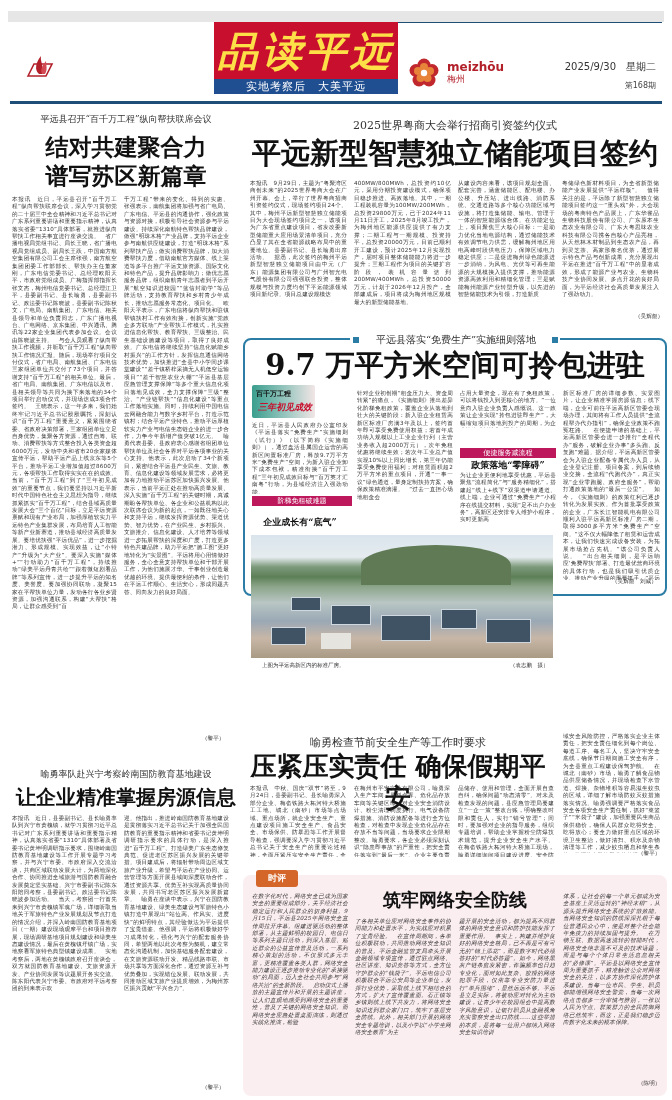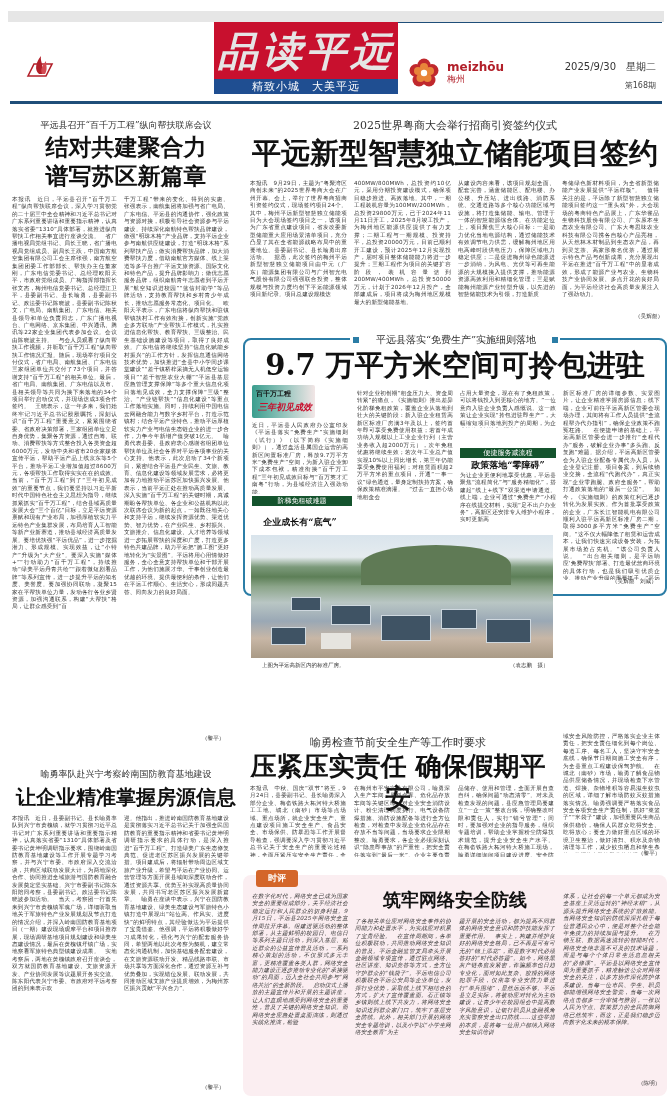--- a/index.html
+++ b/index.html
@@ -8,21 +8,21 @@
 
   .topbar { position: absolute; left: 8px; top: 11px; width: 656px; height: 11px; background: #e6e6e6; }
   .masthead-rule { position: absolute; left: 10px; top: 101px; width: 652px; height: 3px; background: #1f4e79; }
   .masthead-top-rule { position: absolute; left: 310px; top: 22px; width: 352px; height: 1px; background: #1f4e79; }
 
   .logo-paper { position: absolute; left: 25px; top: 50px; display: flex; align-items: center; }
   .logo-mark { width: 30px; height: 30px; margin-right: 4px; }
   .logo-text { font-family: "DejaVu Serif", serif; font-size: 28px; font-weight: bold; color: #b2202a; letter-spacing: 2px; }
 
   .banner { position: absolute; left: 214px; top: 22px; width: 184px; height: 72px; background: #c8102e; }
-  .banner-title { color: #e5e5e5; font-family: "DejaVu Serif", serif; font-size: 40px; font-weight: bold; text-align: center; line-height: 58px; letter-spacing: 4px; font-style: italic; }
+  .banner-title { color: #fde047; font-family: "DejaVu Serif", serif; font-size: 40px; font-weight: bold; text-align: center; line-height: 58px; letter-spacing: 4px; font-style: italic; }
   .banner-sub { position: absolute; left: 0; bottom: 0; width: 100%; height: 15px; background: #1f4e91; color: #fff; font-family: "DejaVu Sans", sans-serif; font-size: 11px; text-align: center; line-height: 15px; letter-spacing: 1px; }
 
   .mz-logo { position: absolute; left: 409px; top: 58px; display: flex; align-items: center; }
   .mz-flower { width: 30px; height: 30px; }
   .mz-text { margin-left: 8px; font-family: "DejaVu Sans", sans-serif; line-height: 12px; }
   .mz-en { color: #b2202a; font-size: 12px; font-weight: bold; }
   .mz-cn { color: #b2202a; font-size: 9px; }
 
   .dateline { position: absolute; right: 16px; top: 60px; text-align: right; font-family: "DejaVu Sans", sans-serif; }
   .date { font-size: 10px; color: #333; }
@@ -34,21 +34,21 @@
   .kicker { position: absolute; text-align: center; font-size: 10px; color: #333; }
   .headline { position: absolute; text-align: center; font-weight: bold; color: #111; }
 
   .box97 { position: absolute; left: 243px; top: 338px; width: 424px; height: 258px; border: 2px solid #2b7da6; border-radius: 8px; }
   .sq { position: absolute; width: 6px; height: 6px; background: #2b7da6; }
 
   .badge-sqgc { position: absolute; left: 252px; top: 385px; width: 63px; height: 33px; background: linear-gradient(90deg, #3a9e8e 0%, #9bc7c0 55%, #f2e6e6 100%); border-radius: 2px; }
   .badge-sqgc .a { position: absolute; left: 4px; top: 4px; font-size: 7px; font-weight: bold; color: #111; font-family: "DejaVu Sans", sans-serif; }
   .badge-sqgc .b { position: absolute; right: 3px; top: 16px; font-size: 9px; font-style: italic; font-weight: bold; color: #c8102e; }
 
-  .subhead-bar { position: absolute; height: 10px; background: #14532d; color: #fff; font-size: 7px; text-align: center; line-height: 10px; font-family: "DejaVu Sans", sans-serif; }
+  .subhead-bar { position: absolute; height: 10px; background: #be185d; color: #fff; font-size: 7px; text-align: center; line-height: 10px; font-family: "DejaVu Sans", sans-serif; }
   .subhead-title { position: absolute; text-align: center; font-size: 9px; font-weight: bold; color: #111; }
 
   .photo { position: absolute; left: 251px; top: 535px; width: 302px; height: 123px; background:
       linear-gradient(180deg, #d9e4ec 0%, #e6ecef 18%, #7c9a7b 26%, #5d7f57 34%, #8ca58a 42%, #b9c6c4 55%, #9aa8b5 70%, #c8b7a6 84%, #a99a86 100%); overflow: hidden; }
   .photo .mtn { position: absolute; left: 110px; top: 10px; width: 150px; height: 40px; background: #5f7a55; border-radius: 60% 60% 0 0; }
   .photo .bld { position: absolute; background: #3f5364; border: 1px solid #cfd8df; }
   .caption { position: absolute; font-size: 5.5px; color: #333; font-family: "DejaVu Sans", sans-serif; }
 
   .shiping { position: absolute; left: 243px; top: 875px; width: 424px; height: 221px; background: #fbeef1; border-radius: 8px; }
   .shiping-tag { position: absolute; left: 256px; top: 870px; width: 42px; height: 17px; background: #d4662a; color: #fff; font-size: 9px; line-height: 17px; text-align: center; border-radius: 3px; font-weight: bold; font-family: "DejaVu Sans", sans-serif; }
@@ -64,21 +64,21 @@
 <div class="logo-paper">
   <svg class="logo-mark" viewBox="0 0 30 30">
     <path d="M3 26 L9 14 L27 14 L21 26 Z" fill="none" stroke="#b2202a" stroke-width="1.6"></path>
     <path d="M14 24 C9 20 11 12 16 6 C15 12 19 14 17 24 Z" fill="#b2202a"></path>
     <path d="M17 24 C15 19 18 15 21 11 C21 16 23 19 20 24 Z" fill="#d44a52"></path>
   </svg>
 </div>
 
 <div class="banner">
   <div class="banner-title">品读平远</div>
-  <div class="banner-sub">精致小城　大美平远</div>
+  <div class="banner-sub">实地考察后　大美平远</div>
 </div>
 
 <div class="mz-logo">
   <svg class="mz-flower" viewBox="0 0 30 30">
     <g fill="#c0282d">
       <circle cx="15" cy="7" r="6.5"></circle>
         <circle cx="23" cy="12.5" r="6.5"></circle>
         <circle cx="20" cy="22" r="6.5"></circle>
         <circle cx="10" cy="22" r="6.5"></circle>
         <circle cx="7" cy="12.5" r="6.5"></circle>
@@ -98,21 +98,21 @@
   </div>
 </div>
 
 <div class="dateline">
   <div class="date">2025/9/30　星期二</div>
   <div class="issue">第168期</div>
 </div>
 
 <div class="masthead-rule"></div>
 
-<div class="kicker" style="left:10px; top:119px; width:232px; font-size:9px;">平远县召开“百千万工程”纵向帮扶联席会议</div>
+<div class="kicker" style="left:10px; top:113px; width:232px; font-size:9px;">平远县召开“百千万工程”纵向帮扶联席会议</div>
 <div class="headline" style="left:10px; top:133px; width:232px; font-size:23px; line-height:28px;">结对共建聚合力</div>
 <div class="headline" style="left:10px; top:162px; width:232px; font-size:23px; line-height:28px;">谱写苏区新篇章</div>
 <div class="col body-text" style="left:12px; top:196px; width:105px; height:554px;">本报讯　近日，平远县召开“百千万工程”纵向帮扶联席会议，深入学习贯彻党的二十届三中全会精神和习近平总书记对广东系列重要讲话和重要指示精神，认真落实省委“1310”具体部署，就推进纵向帮扶工作相关事宜进行座谈交流。　省广播电视局党组书记、局长王晓，省广播电视局党组成员、副局长王跃，中国南方航空集团有限公司工会主席张强，南方航空集团团委工作部部长、帮扶办主任董家刚，广东电信党委书记、总经理欧阳天平，市政府党组成员、广梅指挥部指挥长张文杰，梅州电信党委书记、总经理江卫平，县委副书记、县长喻勇，县委副书记、政法委书记陈晓波，县委副书记陈秋文，广电局、南航集团、广东电信、相关县领导和单位负责同志，广东广播电视台、广电网络、京东集团、中兴通讯、腾讯等22家企业集团代表参加会议。会议由陈晓波主持。　与会人员观看了纵向帮扶工作视频，并听取“百千万工程”纵向帮扶工作情况汇报。随后，现场举行项目交付仪式，省广电局、南航集团、广东电信三家组团单位共交付了73个项目，并答谢支持“百千万工程”的相关单位。最后，省广电局、南航集团、广东电信以及市、县相关领导等共同为接下来落地的34个项目举行启动仪式，并现场达成3项合作签约。　王晓表示，这一年多来，我们始终牢记习近平总书记殷殷嘱托，深刻认识“百千万工程”重要意义，紧紧围绕省委、省政府决策部署，三家组团单位立足自身优势，集聚各方资源，通过自筹、联动、消费帮扶等方式整合投入各类资金超6000万元，发动中央和省市20余家媒体宣传平远，帮助平远产品上线京东等5个平台，推动平远工业增加值超过8600万元，各项帮扶工作取得实实在在的成效。当前，“百千万工程”到了“三年初见成效”的重要节点，我们要坚持以习近平新时代中国特色社会主义思想为指导，继续抓紧抓实“百千万工程”，结合县域高质量发展大会“三个百亿”目标，立足平远资源禀赋和现有产业布局，加强厚植软实力平远特色产业集群发展，布局培育人工智能等新产业新赛道，推动县域经济高质量发展。要培优扶强“平远优品”，进一步挖掘潜力、形成规模、实现效益，让“小特产”升级为“大产业”。要深入实施“媒体+”“行动助力“百千万工程”，持续推动“绿美平远丹青共绘”“跟着微短剧看品牌”等系列宣传，进一步提升平远的知名度、美誉度。要加强协同联动，凝聚15家在平帮扶单位力量，发动各行各业乡贤资源，加强沟通联系，构建“大帮扶”格局，让群众感受到“百</div>
 <div class="col body-text" style="left:124px; top:196px; width:105px; height:554px;">千万工程”带来的变化、得到的实惠。　张强表示，南航集团将加强与省广电局、广东电信、平远县的沟通协作，强化政策与资源对接，积极引导社会资源参与平远建设。持续深化南航特色帮扶品牌建设，做强“明珠木格”产业品牌，支持平远企业参与南航供应链建设，打造“明珠木格”系列帮扶产品；做实消费帮扶品牌，加大消费帮扶力度，借助南航官方媒体、线上渠道等多平台推广平远文旅资源、国际文化和特色产品，提升品牌影响力；做优志愿服务品牌，组织南航青年志愿者到平远开展“航空知识进校园”“蓝信封助学”等品牌活动，支持教育帮扶和乡村青少年成长，推动志愿服务常态化、项目化。　欧阳天平表示，广东电信将纵向帮扶和驻镇帮镇扶村工作有效衔接，创新实施“党政企多方联动”产业帮扶工作模式，扎实推进信息化帮扶、教育帮扶、三级整治、民生基础设施建设等项目，取得了良好成效。广东电信将继续坚持“信息化赋能乡村振兴”的工作方针，发挥信息通信网络技术优势，加快推进“全县中小学同步课堂建设”“差干镇桥梓采摘无人机低空运输项目”“差干智慧农业大棚”“平远县基层应急管理支撑保障”等多个重大信息化项目落地见成效，全力支撑保障“三级”整治、“产业链帮扶”“信息化建设”等重点工作落地实施。同时，持续利用中国电信云网融合能力与数字乡村平台，打造示范镇村；结合平远产业特色，推动平远厚植软实力产业与电信生态链企业的进一步合作，力争今年新增产值突破1亿元。　喻勇代表县委、县政府衷心感谢省组团单位帮扶单位及社会各界对平远各项事业的关心支持。他表示，此次启动了34个新项目，紧密结合平远县产业民生、文旅、教育、信息化建设等领域发展需求，必将更加有力地推动平远苏区加快振兴发展。他表示，当前平远正处在推动高质量发展、深入实施“百千万工程”的关键时期，真诚期盼各帮扶单位、各企业和公益机构以此次联席会议为新的起点，一如既往地关心和支持平远，继续发挥资源优势、渠道优势、智力优势，在产业民生、乡村振兴、文旅推介、信息化建设、人才培养等领域进一步拓展帮扶的深度和广度，打造更多特色共建品牌，助力平远把“施工图”更好地转化为“实景图”。平远将用心用情做好服务，全心全意支持帮扶单位和干部开展工作，为他们施展才华、干事创业创造最优越的环境、提供最便利的条件，让他们在平远工作顺心、生活安心，形成同题共答、同向发力的良好局面。</div>
 <div class="sign" style="left:202px; top:735px;">（黎平）</div>
 
 <div class="kicker" style="left:243px; top:118px; width:424px; font-size:11px;text-align:center;">2025世界粤商大会举行招商引资签约仪式</div>
 <div class="headline" style="left:243px; top:135px; width:424px; font-size:29px; line-height:36px;">平远新型智慧独立储能项目签约</div>
 <div class="col body-text" style="left:250px; top:180px; width:97px; height:140px;">本报讯　9月29日，主题为“粤聚湾区 商创未来”的2025世界粤商大会在广州开幕。会上，举行了世界粤商招商引资签约仪式，现场签约项目24个。其中，梅州平远新型智慧独立储能项目为大会现场签约项目之一，该项目为广东省重点建设项目，省发改委新型储能重大应用场景清单项目，充分凸显了其在全省能源战略布局中的重要地位。县委副书记、县长喻勇出席活动。　据悉，此次签约的梅州平远新型智慧独立储能项目由中元（广东）能源集团有限公司与广州智光电气股份有限公司强强联合投资，整体规模与投资力度均创下平远能源领域项目新纪录。项目总建设规模达</div>
 <div class="col body-text" style="left:354px; top:180px; width:97px; height:140px;">400MW/800MWh，总投资约10亿元，采用分期投资建设模式，确保项目稳步推进、高效落地。其中，一期工程装机容量为100MW/200MWh，总投资29800万元，已于2024年11月11日开工，2025年8月竣工投产，为梅州地区能源供应提供了有力支撑；二期工程与一期规模、投资持平，总投资20000万元，目前已顺利开工建设，预计2025年12月实现投产，届时项目整体储能能力将进一步提升；三期工程作为项目的关键扩容阶段，装机容量达到200MW/400MWh，总投资50000万元，计划于2026年12月投产，全部建成后，项目将成为梅州地区规模最大的新型储能基地。</div>

